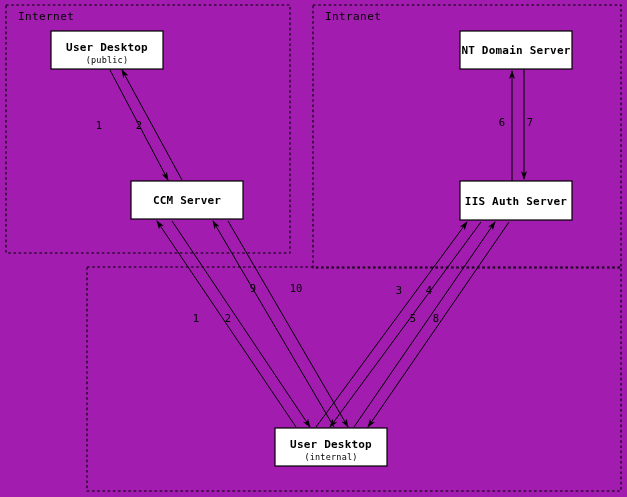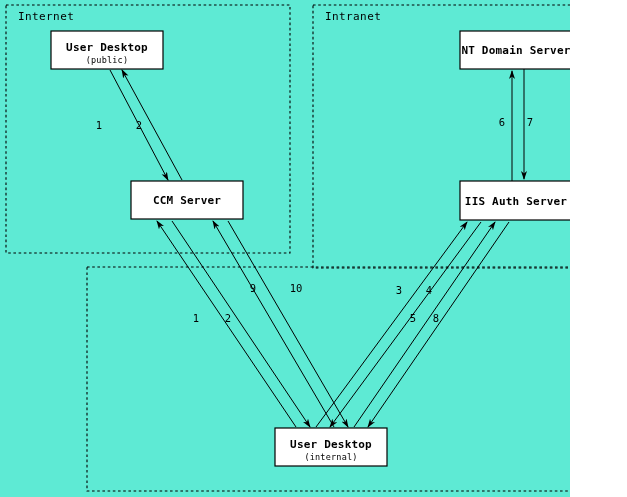--- a/index.html
+++ b/index.html
@@ -5,23 +5,23 @@
   html, body {
     margin: 0;
     padding: 0;
     background: #ffffff;
   }
   body {
     font-family: "DejaVu Sans Mono", monospace;
   }
   #diagram-root {
     position: relative;
-    width: 570px;
+    width: 627px;
     height: 497px;
-    background: #5eead4;
+    background: #a21caf;
     overflow: hidden;
   }
   svg#diagram-svg {
     position: absolute;
     top: 0;
     left: 0;
     width: 627px;
     height: 497px;
   }
   .zone-label {

